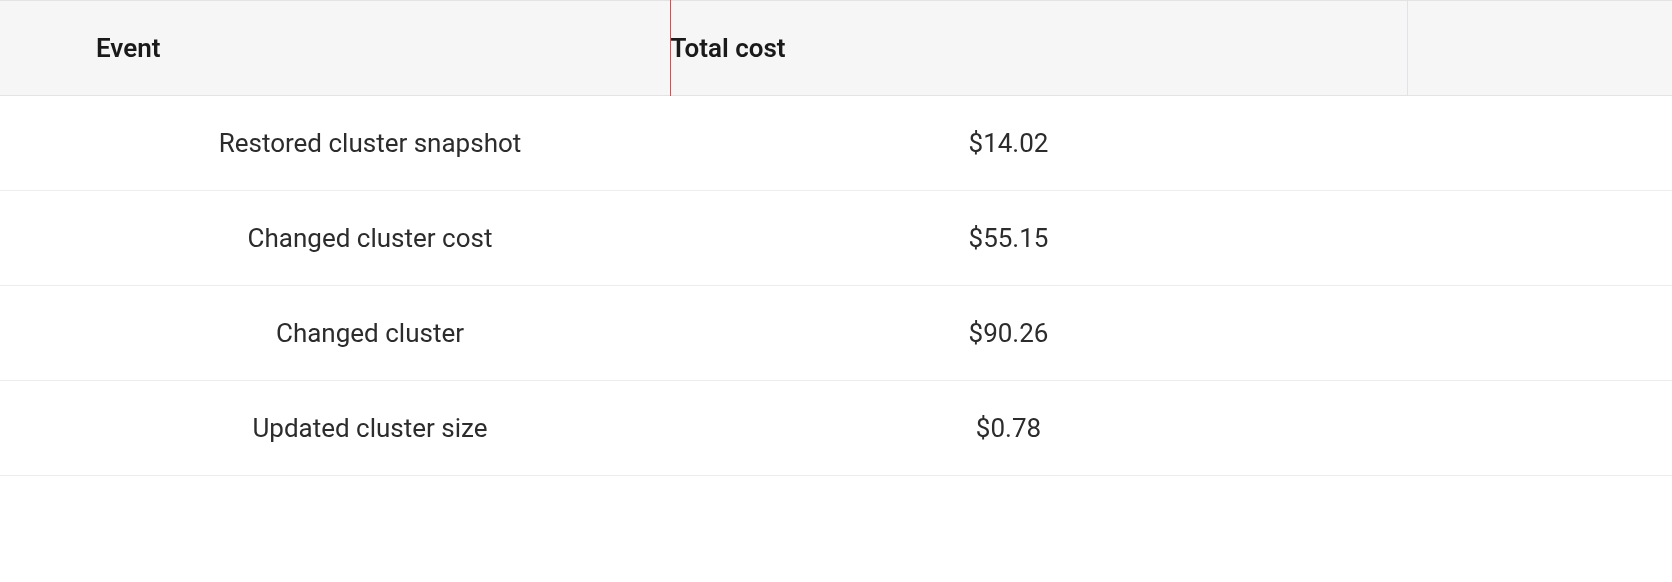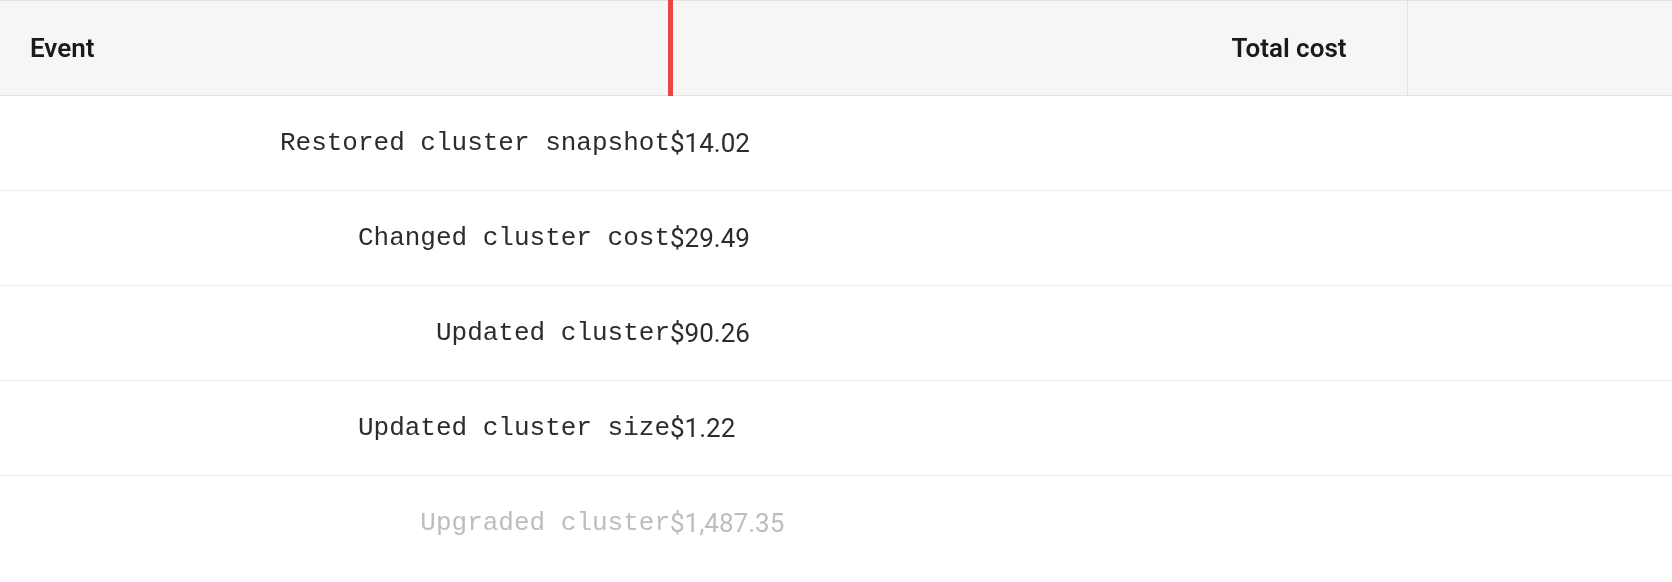--- a/index.html
+++ b/index.html
@@ -22,50 +22,49 @@
       border-top: 1px solid #e3e3e5;
       border-bottom: 1px solid #e3e3e5;
     }
     .header-cell {
       padding: 32px 0;
       font-size: 26px;
       font-weight: 600;
       color: #1a1a1a;
     }
     .header-cell.event-col {
-      padding-left: 30px;
+      padding-left: 96px;
       text-align: left;
       width: 670px;
-      border-right: 5px solid #ef4444;
+      border-right: 1px solid #ef4444;
     }
     .header-cell.cost-col {
       padding-right: 60px;
-      text-align: right;
+      text-align: left;
       border-right: 1px solid #e3e3e5;
     }
     .header-cell.extra-col {
       width: 265px;
     }
     .data-row {
       border-bottom: 1px solid #ededed;
     }
     .data-cell {
       padding: 32px 0;
       font-size: 26px;
       font-weight: 400;
       color: #2c2c2c;
     }
     .data-cell.event-col {
       padding-left: 70px;
-      text-align: right;
-      font-family: Liberation Mono, monospace;
+      text-align: center;
     }
     .data-cell.cost-col {
       padding-right: 60px;
-      text-align: left;
+      text-align: center;
     }
     .data-cell.extra-col {
     }
     .faded .data-cell {
       color: #bdbdbd;
     }
     .faded {
       border-bottom: none;
     }
   </style>
@@ -81,32 +80,27 @@
     </tr>
   </thead>
   <tbody>
     <tr class="data-row">
       <td class="data-cell event-col">Restored cluster snapshot</td>
       <td class="data-cell cost-col">$14.02</td>
       <td class="data-cell extra-col"></td>
     </tr>
     <tr class="data-row">
       <td class="data-cell event-col">Changed cluster cost</td>
-      <td class="data-cell cost-col">$29.49</td>
+      <td class="data-cell cost-col">$55.15</td>
       <td class="data-cell extra-col"></td>
     </tr>
     <tr class="data-row">
-      <td class="data-cell event-col">Updated cluster</td>
+      <td class="data-cell event-col">Changed cluster</td>
       <td class="data-cell cost-col">$90.26</td>
       <td class="data-cell extra-col"></td>
     </tr>
     <tr class="data-row">
       <td class="data-cell event-col">Updated cluster size</td>
-      <td class="data-cell cost-col">$1.22</td>
-      <td class="data-cell extra-col"></td>
-    </tr>
-    <tr class="data-row faded">
-      <td class="data-cell event-col">Upgraded cluster</td>
-      <td class="data-cell cost-col">$1,487.35</td>
+      <td class="data-cell cost-col">$0.78</td>
       <td class="data-cell extra-col"></td>
     </tr>
   </tbody>
 </table>
 
 </body></html>

